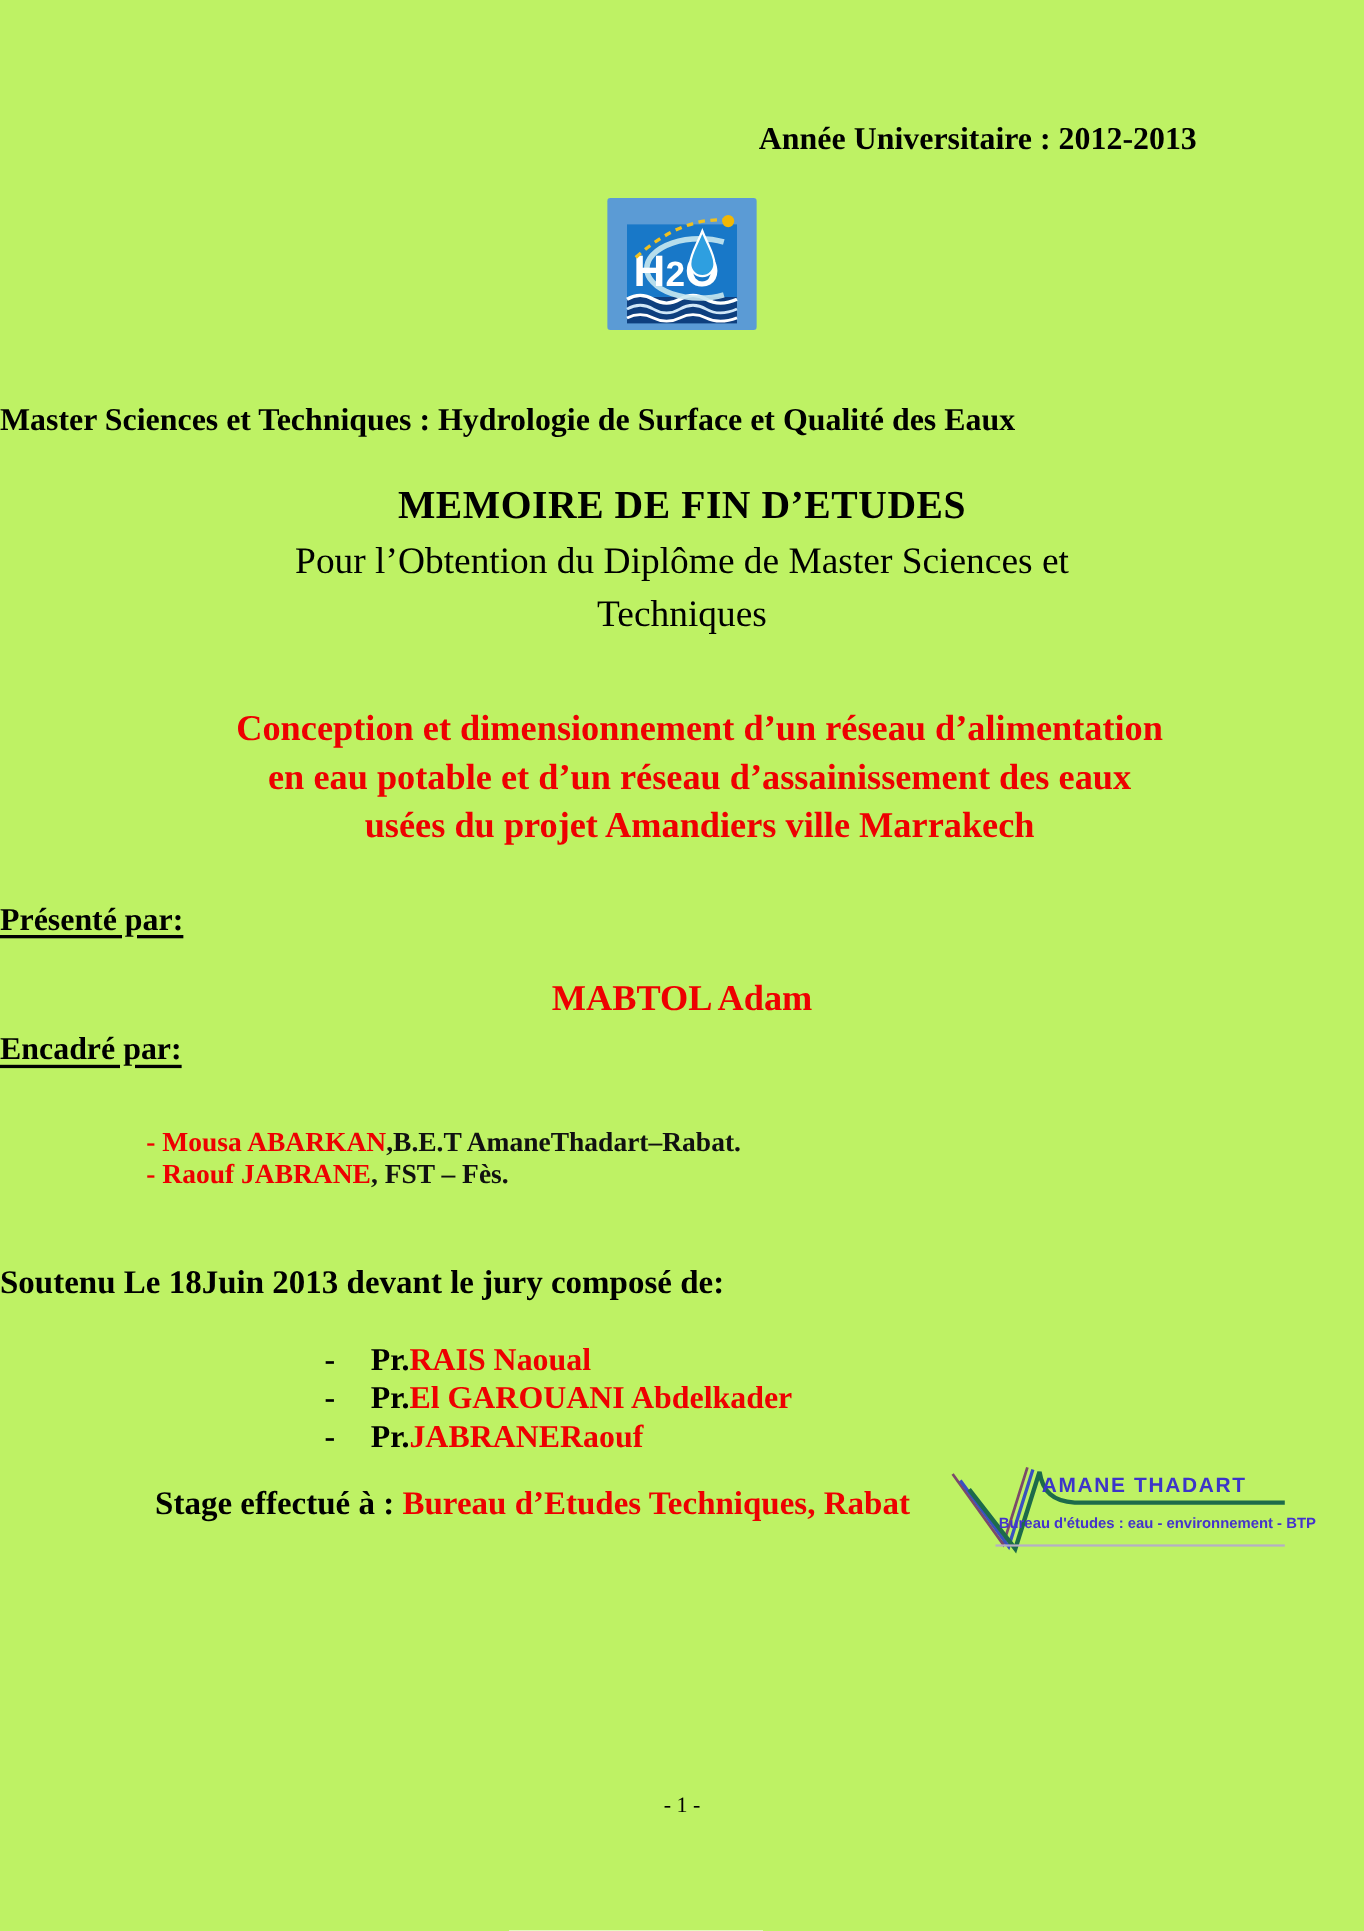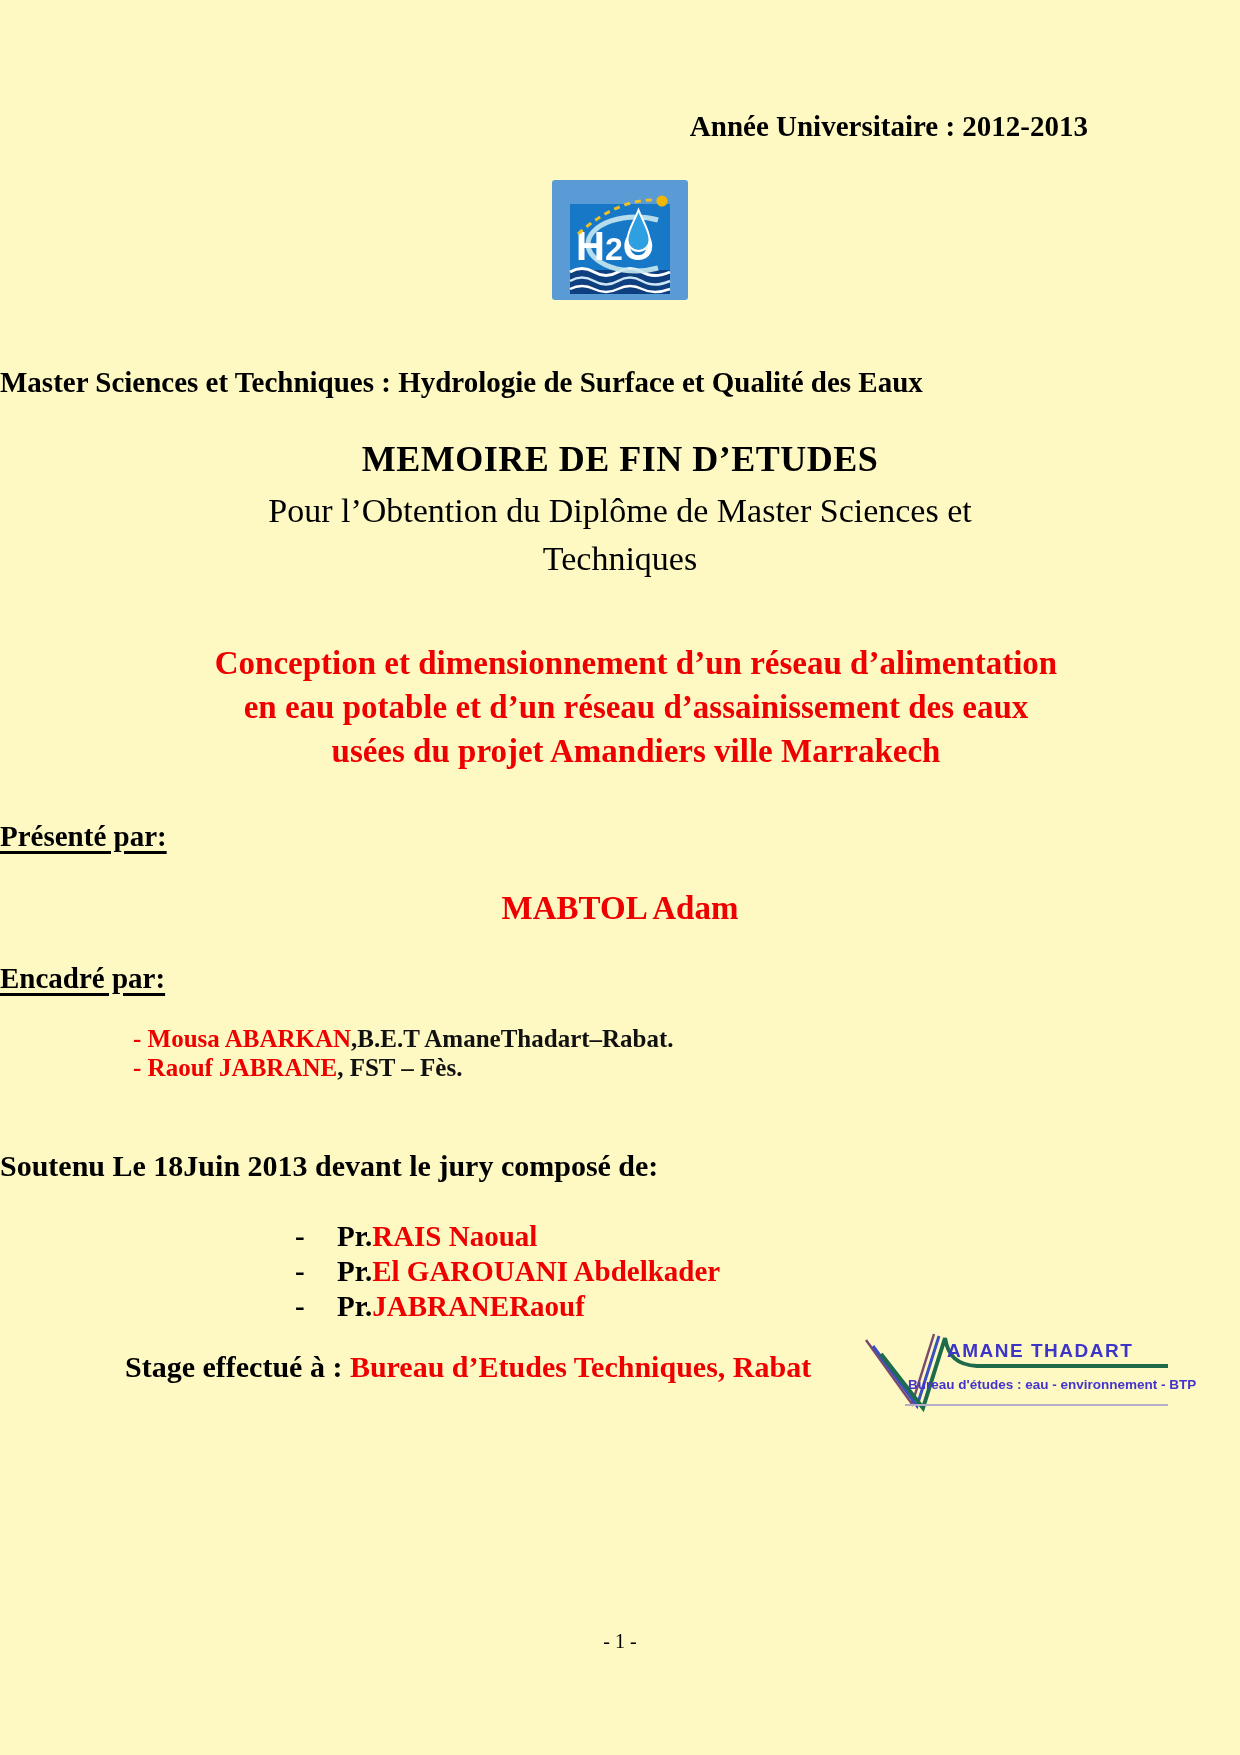--- a/index.html
+++ b/index.html
@@ -1,17 +1,17 @@
 <!DOCTYPE html>
 <html><head>
 <meta charset="utf-8">
 <style>
   html,body { margin:0; padding:0; background:#ffffff; }
   .page {
-    position:relative; width:1240px; height:1755px; background:#fef9c3;
+    position:relative; width:1240px; height:1755px; background:#bef264;
     font-family:"Liberation Serif", serif; color:#000; overflow:hidden;
   }
   .t-red { color:#ee0000; }
   .t-black { color:#111111; }
 
   .annee { position:absolute; top:110px; right:152px; font-size:29px; font-weight:bold; }
 
   
   .h2o-logo { position:absolute; left:552px; top:180px; width:136px; height:120px; }
 
@@ -24,36 +24,36 @@
   .diplome { position:absolute; top:487px; left:0; width:100%; text-align:center;
     font-size:34px; line-height:48px; white-space:pre-line; }
 
   .subject { position:absolute; top:641px; left:0; width:100%; text-align:center;
     font-size:33px; font-weight:bold; line-height:44px; white-space:pre-line; color:#ee0000;padding-left:16px; }
 
   .heading-underline { position:absolute; left:0; width:100%; text-align:left;
     font-size:29px; font-weight:bold; text-decoration:underline;
     text-decoration-thickness:2.5px; text-underline-offset:5px; }
   .presente { top:820px; }
-  .encadre  { top:962px; }
+  .encadre  { top:938px; }
 
   .author { position:absolute; top:890px; left:0; width:100%; text-align:center;
     font-size:33px; font-weight:bold; color:#ee0000; }
 
   .supervisors { position:absolute; left:133px; top:1024px; font-size:25px;
     font-weight:bold; line-height:29px; }
 
   .soutenu { position:absolute; top:1149px; left:0; width:100%; text-align:left;
     font-size:30px; font-weight:bold; }
 
   .jury { position:absolute; left:295px; top:1220px; font-size:29px; font-weight:bold; }
   .jury-row { display:flex; height:35px; align-items:baseline; }
   .jury-dash { width:42px; }
 
-  .stage { position:absolute; left:125px; top:1350px; font-size:30px; font-weight:bold; }
+  .stage { position:absolute; left:141px; top:1350px; font-size:30px; font-weight:bold; }
 
   
   .amane { position:absolute; left:863px; top:1332px; width:315px; height:85px;
     font-family:"Liberation Sans", sans-serif; }
   .amane svg { position:absolute; left:0; top:0; }
   .amane-name { position:absolute; left:84px; top:8px; font-size:19px; font-weight:bold;
     color:#3c35c8; letter-spacing:1.5px; white-space:nowrap; }
   .amane-tagline { position:absolute; left:45px; top:45px; font-size:13.5px; font-weight:bold;
     color:#4433cc; white-space:nowrap; }
   .amane-underline { position:absolute; left:42px; top:72px; width:263px; height:2px;

